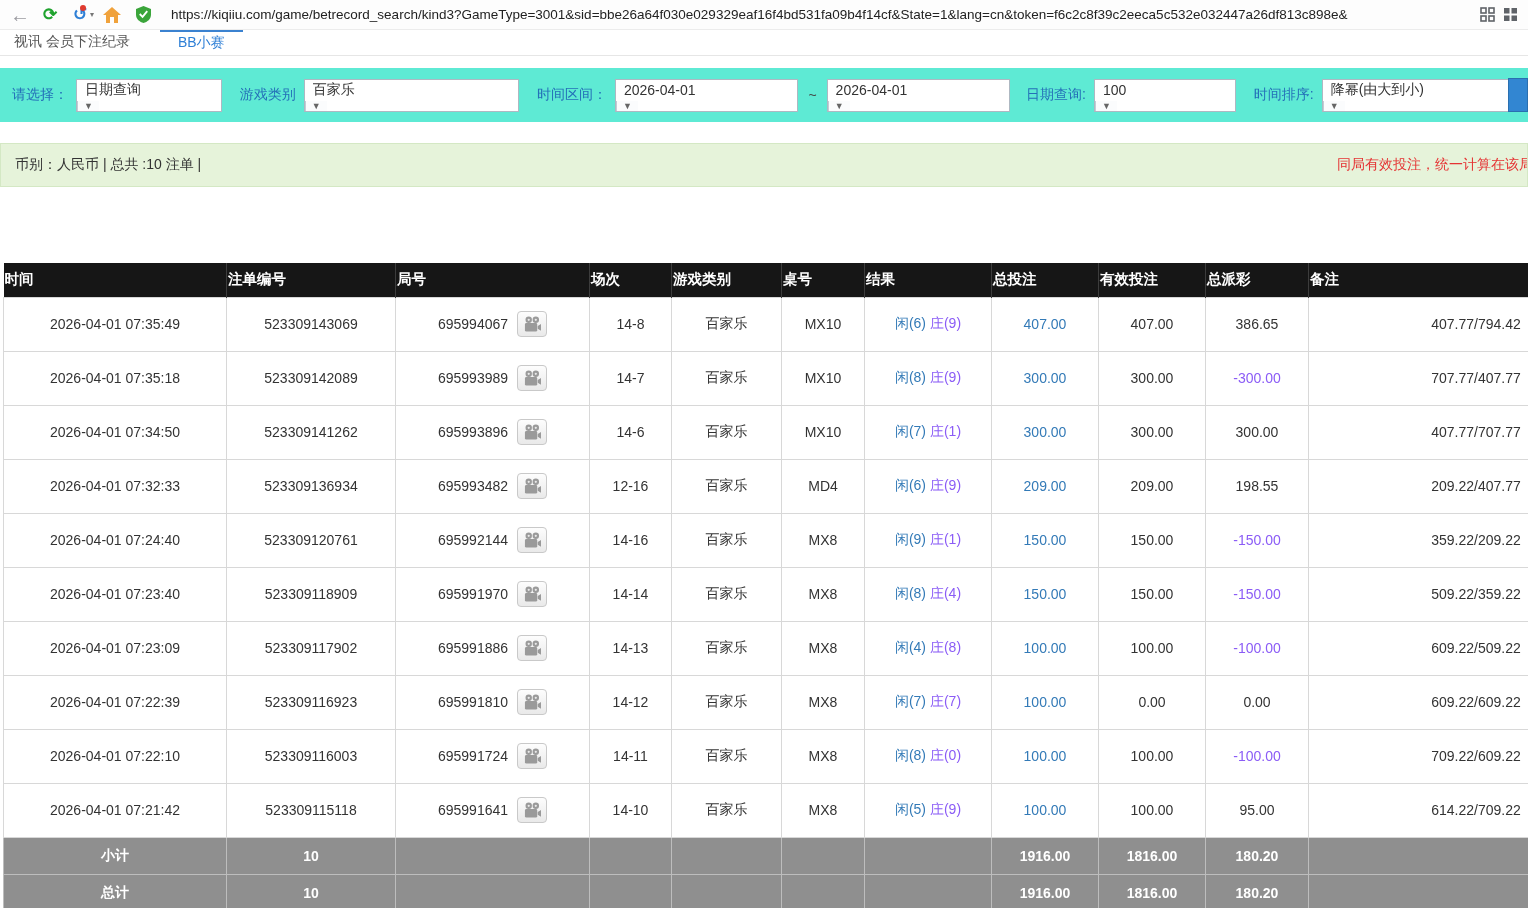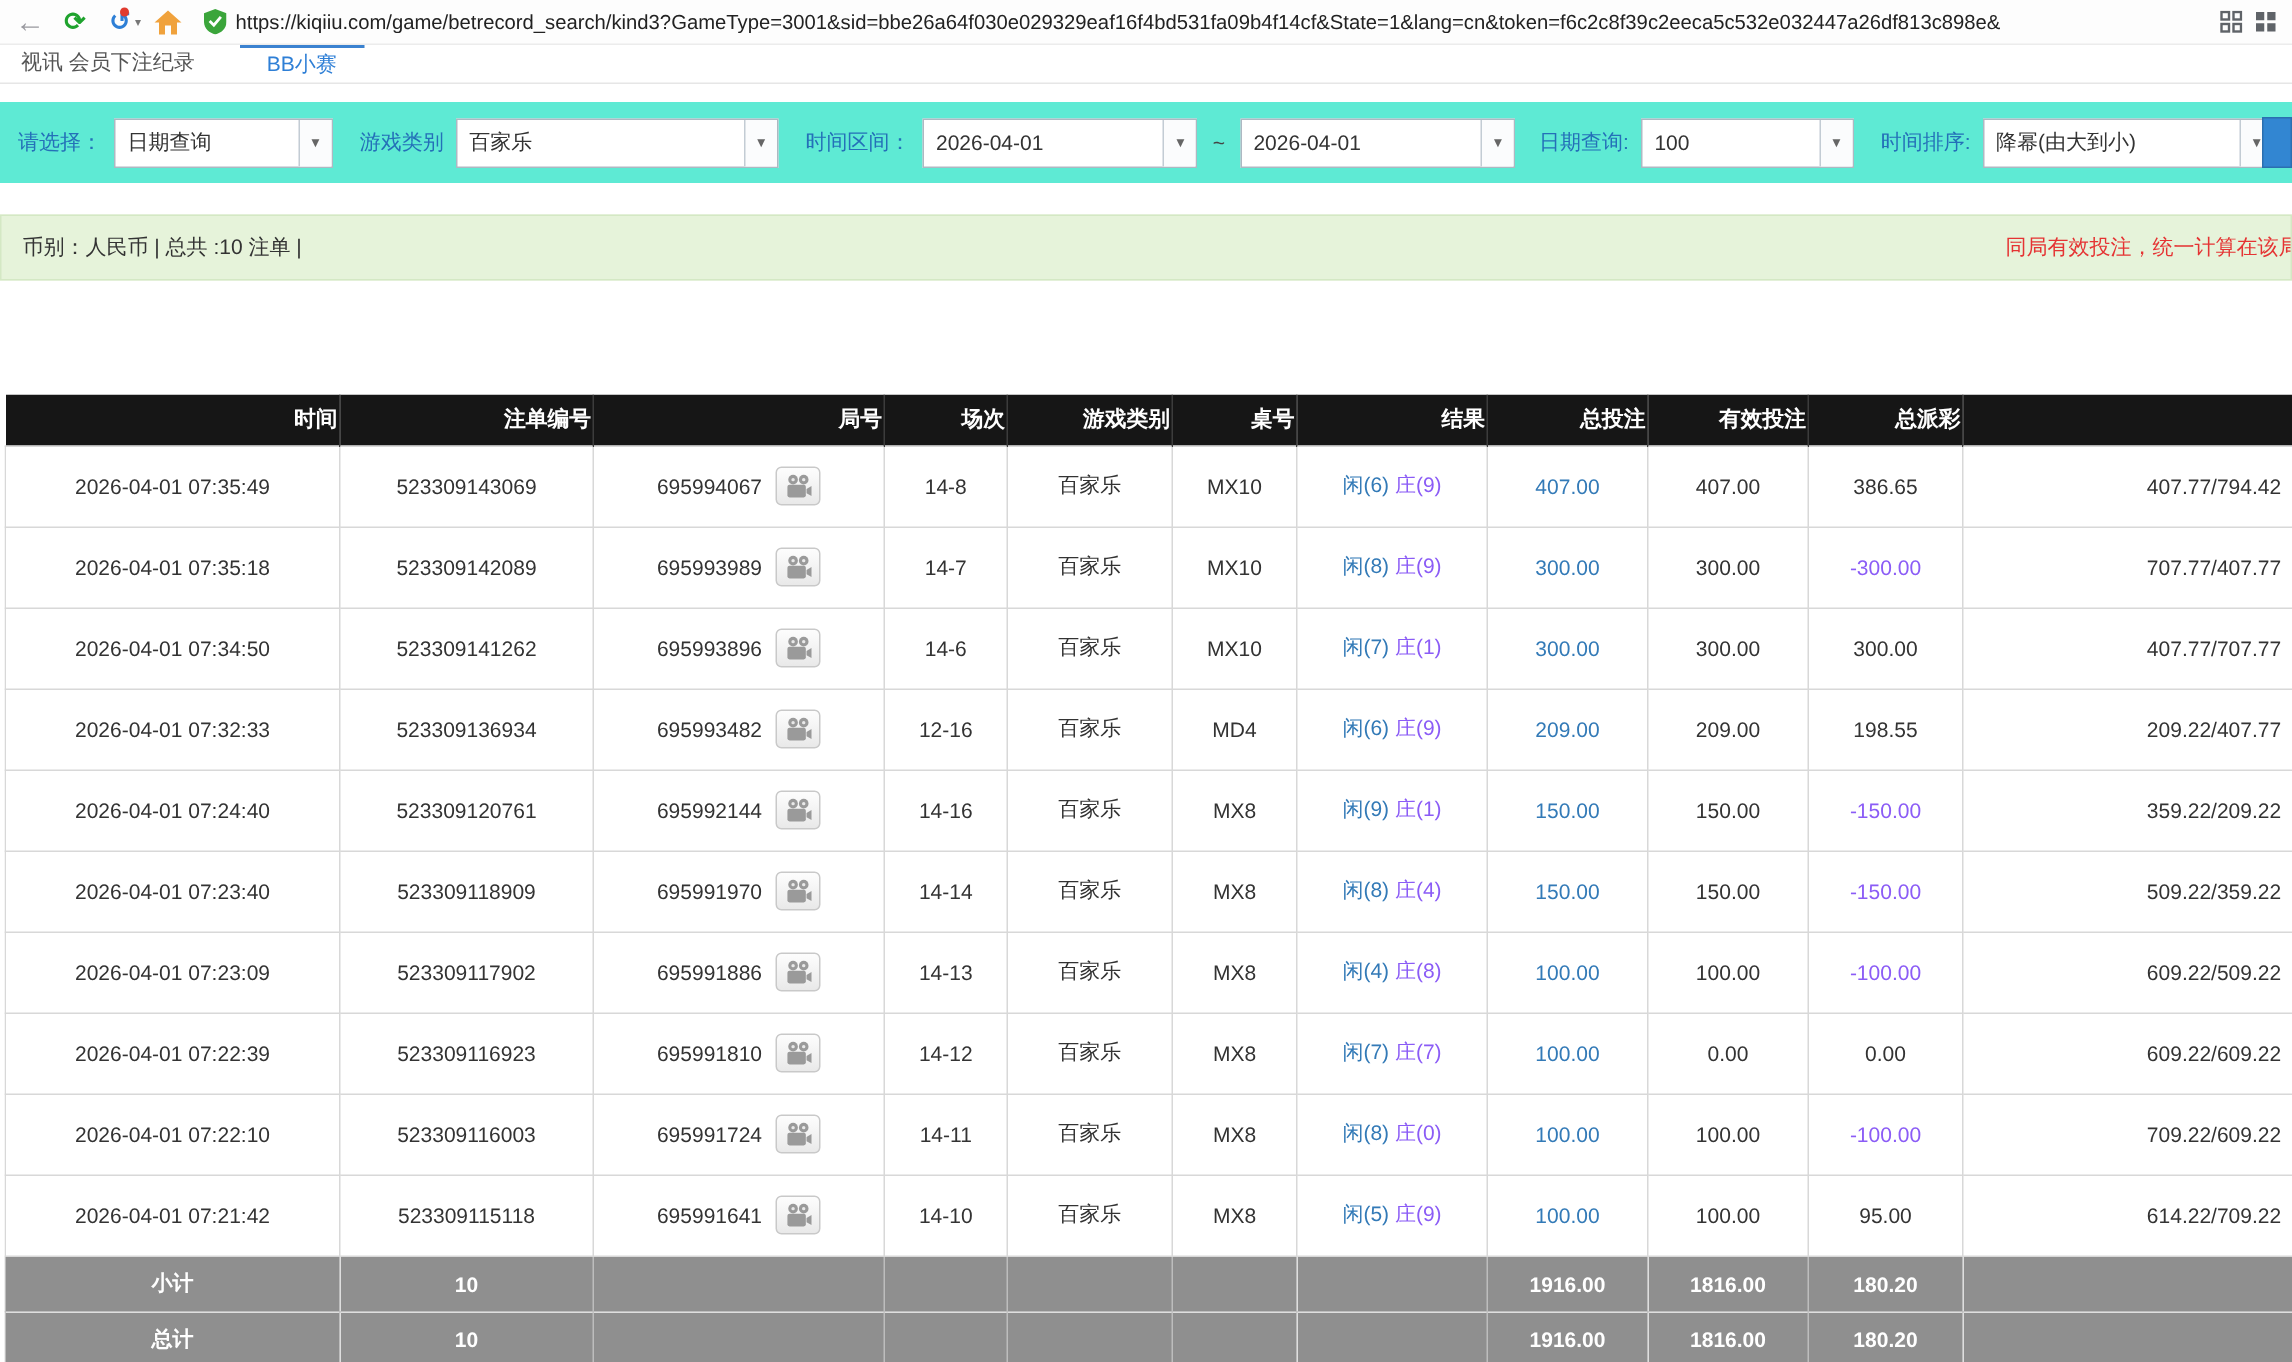--- a/index.html
+++ b/index.html
@@ -18,41 +18,41 @@
     width:24px; height:24px; cursor:pointer; font-size:18px; line-height:1; }
   .back-icon { color:#9a9aa0; font-size:20px; }
   .reload-icon { color:#1fa32e; font-weight:bold; font-size:17px; }
   .undo-wrap { position:relative; display:inline-flex; align-items:center; }
   .undo-icon { color:#2e7fd6; font-size:17px; font-weight:bold; }
   .undo-dot { position:absolute; right:8px; top:2px; width:6px; height:6px;
     border-radius:50%; background:#e03b2f; }
   .mini-caret { font-size:8px; color:#777; margin-left:-2px; }
   .home-btn svg { display:block; }
   .urlbar {
-    flex:1; display:flex; align-items:center; gap:6px; height:24px;
+    flex:1; display:flex; align-items:center; gap:20px; height:24px;
     padding:0 6px; overflow:hidden; white-space:nowrap;
   }
   .url-text { font-size:13.5px; color:#222; overflow:hidden; white-space:nowrap; }
   .chrome-right { display:flex; align-items:center; gap:8px; padding-right:2px; }
   .grid-icon svg { display:block; }
 
   
   .tabs { height:26px; display:flex; padding-left:10px;
     border-bottom:1px solid #e6e6e6; background:#fff; }
   .tab { font-size:14px; padding:3px 14px 5px 4px; color:#555; cursor:pointer; white-space:nowrap; }
   .tab.alt { color:#2e7fd6; border-top:2px solid #3b82d0; padding:2px 18px 5px 18px; margin-left:16px; }
 
   
   .filterbar {
     position:relative; margin-top:12px; height:54px; background:#5eead4;
     display:flex; align-items:center; padding:0 12px; gap:8px; white-space:nowrap;
   }
   .flabel { color:#2470b8; font-size:14px; }
   .combo { display:inline-flex; align-items:stretch; height:33px; background:#fff;
-    border:1px solid #aeb8c2; cursor:pointer; }
+    border:1px solid #aeb8c2; cursor:pointer;flex-direction:column; }
   .combo-text { display:flex; align-items:center; padding:0 8px; font-size:14px;
     color:#333; flex:1; overflow:hidden; white-space:nowrap; }
   .combo-arrow { width:22px; display:flex; align-items:center; justify-content:center;
     border-left:1px solid #c3ccd4; background:#fbfcfd; color:#666; font-size:9px; }
   .tilde { color:#444; font-size:14px; padding:0 2px; }
   .search-btn { position:absolute; right:0; top:10px; width:20px; height:34px;
     background:#3286d2; border:1px solid #2a6fb0; cursor:pointer; }
 
   
   .summary {
@@ -61,21 +61,21 @@
     padding:0 0 0 14px; overflow:hidden; white-space:nowrap;
   }
   .summary-left { font-size:14px; color:#333;text-align:center; }
   .summary-right { font-size:14px; color:#e53333; margin-right:-6px; }
 
   
   .table-wrap { margin-top:76px; margin-left:3px; width:1525px; overflow:hidden; }
   table { border-collapse:collapse; table-layout:fixed; width:1640px; }
   thead th {
     background:#161616; color:#fff; font-size:14.5px; font-weight:bold;
-    height:34px; border-right:1px solid #3c3c3c; text-align:right;
+    height:34px; border-right:1px solid #3c3c3c; text-align:left;
   }
   tbody td {
     background:#fff; border:1px solid #d8d8d8; height:54px;
     text-align:center; font-size:14px; color:#333; overflow:hidden; white-space:nowrap;
   }
   .blue { color:#337ab7; }
   .red { color:#8b5cf6;margin-top:32px; }
   td .blue[data-interactable="true"] { cursor:pointer; }
   .round-no { vertical-align:middle;text-align:right; }
   .cam-btn {

